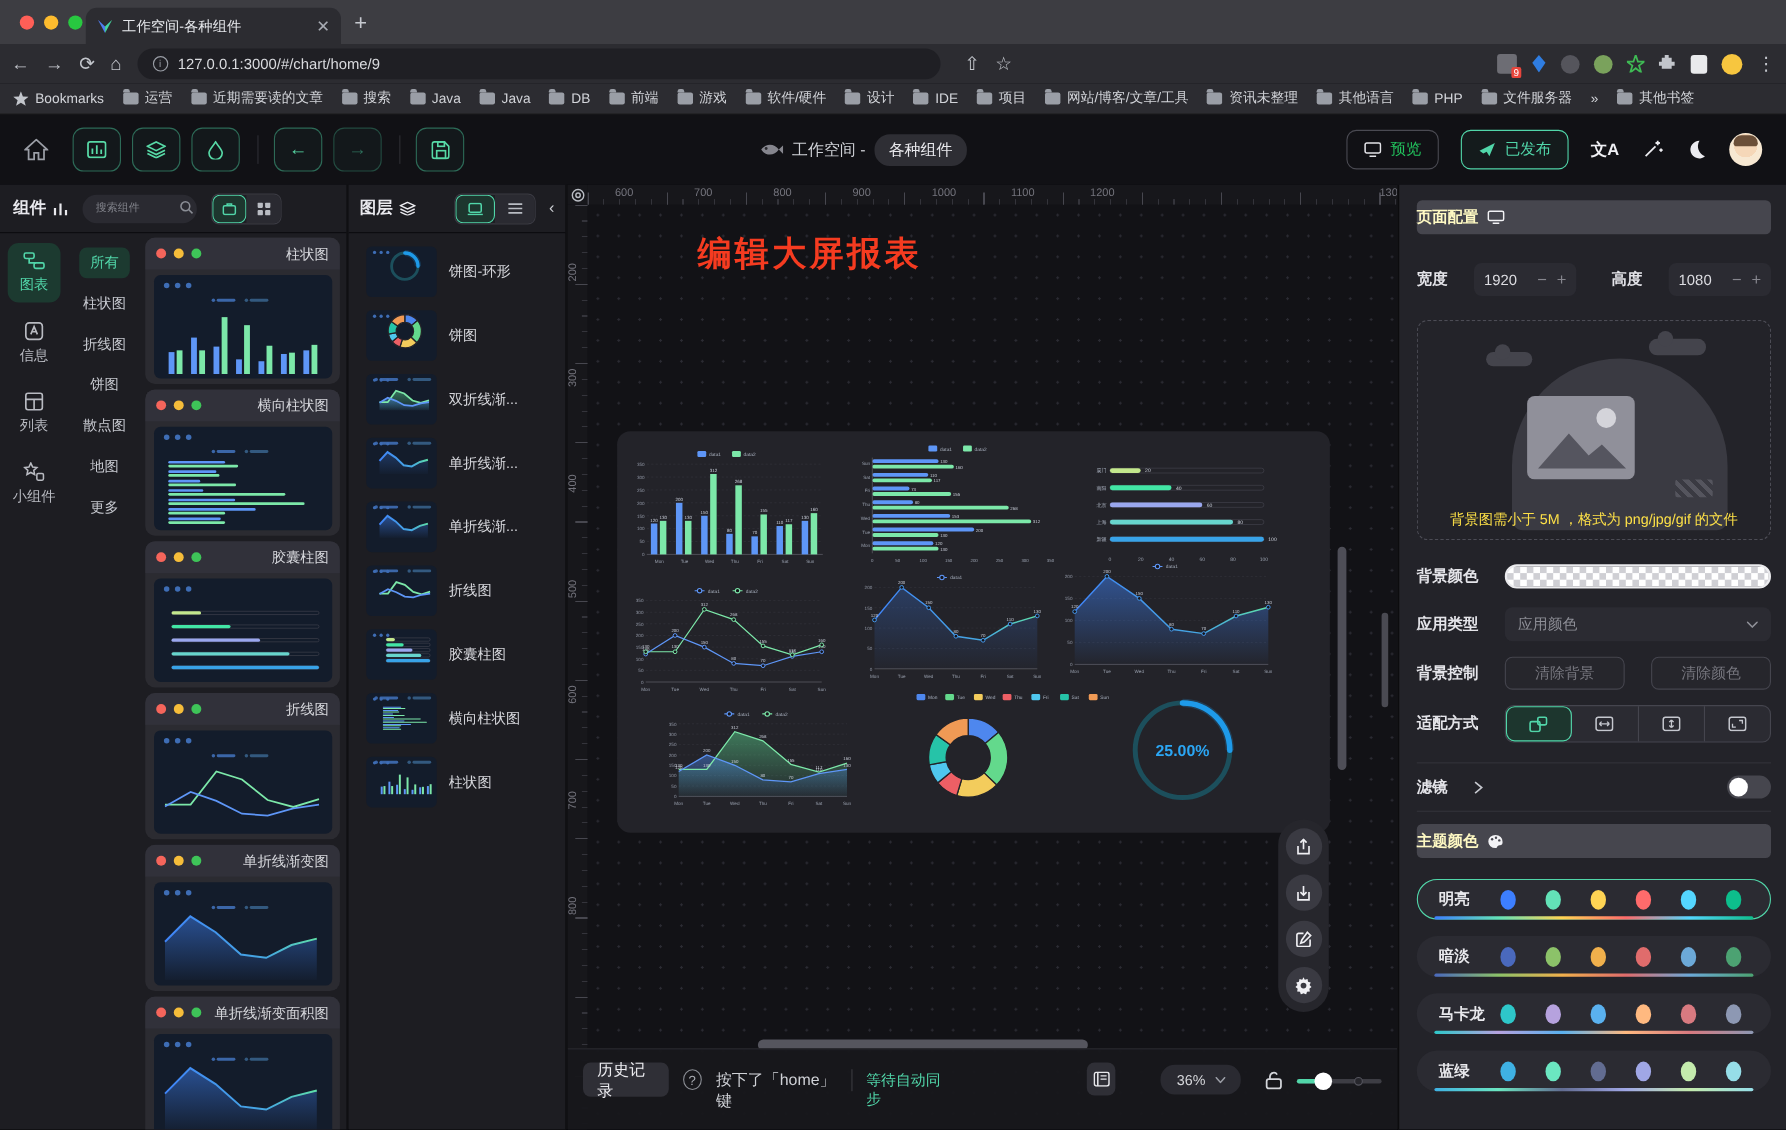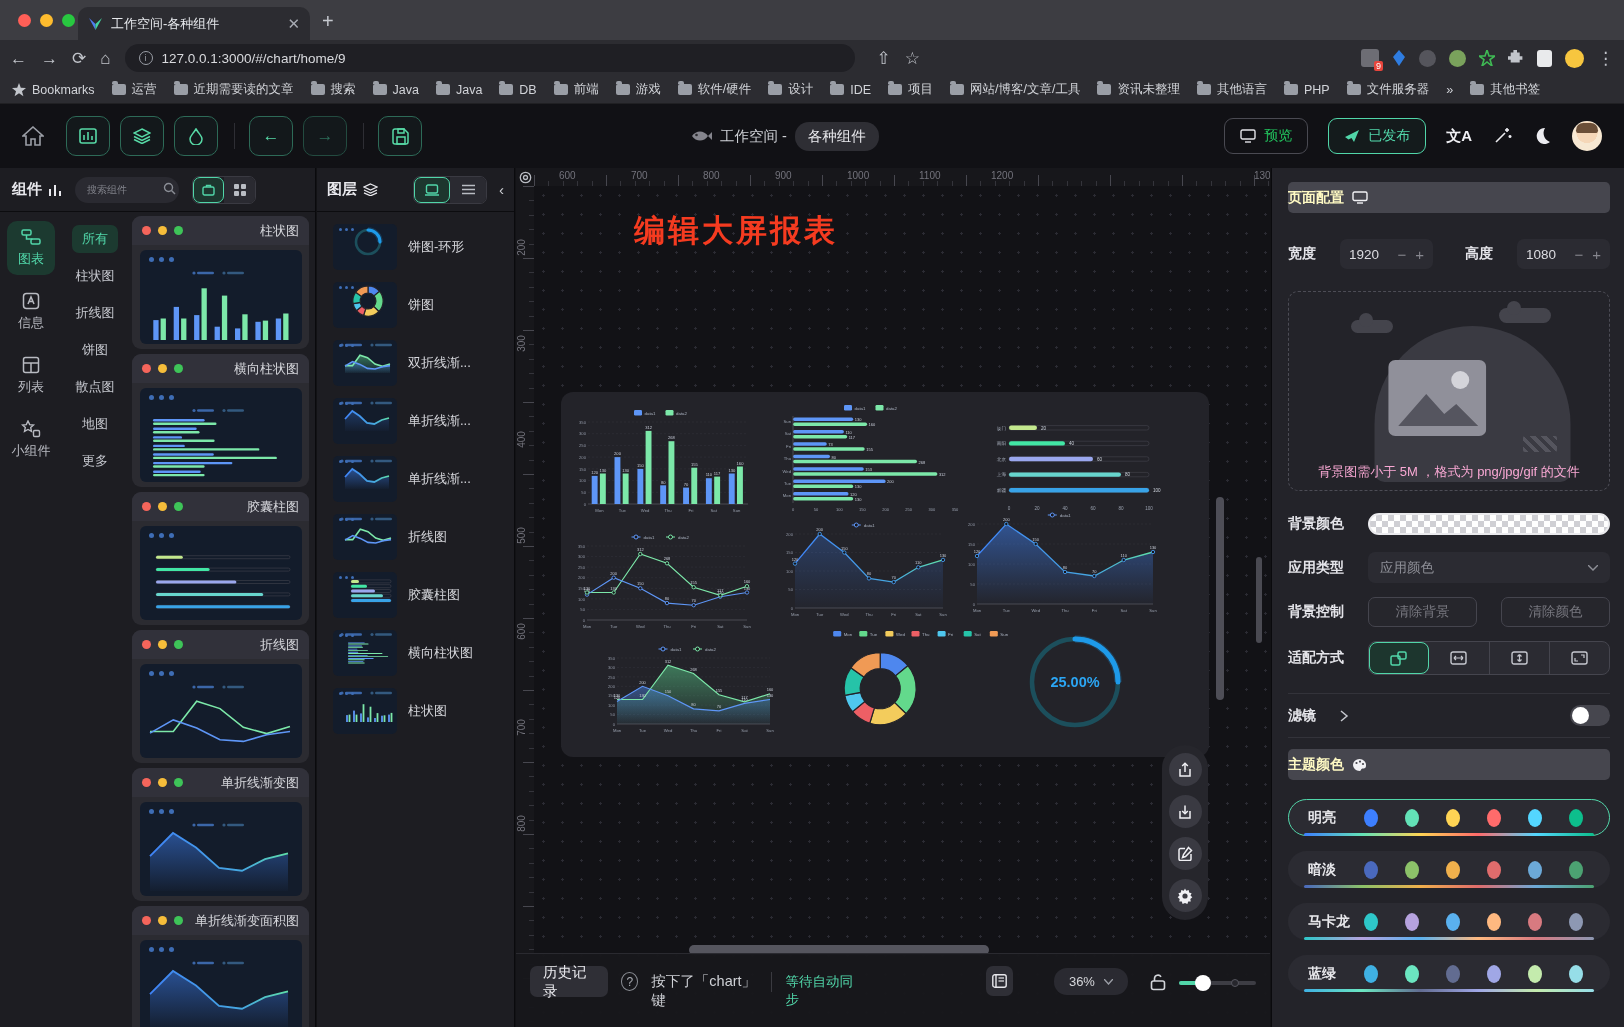--- a/index.html
+++ b/index.html
@@ -98,21 +98,21 @@
   .config{position:absolute;left:1271px;top:168px;width:353px;height:859px;background:#232329;border-left:1px solid #0a0a0d;padding:0 14px 0 16px;}
   .secbar{height:31px;background:#46464e;border-radius:5px;display:flex;align-items:center;justify-content:flex-start;gap:8px;font-size:14px;font-weight:700;color:#fef9c3;}
   .cfg-row{display:flex;align-items:center;gap:24px;}
   .cfg-label{font-size:14px;font-weight:700;color:#e4e4e9;white-space:nowrap;}
   .numbox{flex:1;height:30px;background:#2b2b32;border-radius:7px;display:flex;align-items:center;padding:0 9px;color:#dcdce1;font-size:13.5px;}
   .numbox .pm{margin-left:auto;color:#86868e;font-size:15px;display:flex;gap:9px;}
   .upload{border:1.6px dashed #4c4c55;border-radius:10px;height:200px;position:relative;overflow:hidden;}
   .mound{position:absolute;left:50%;top:34px;transform:translateX(-38%);width:196px;height:156px;background:#3a3a42;border-radius:98px 98px 10px 10px;}
   .cloud{position:absolute;background:#44444c;border-radius:10px;}
   .cloud:before{content:"";position:absolute;left:8px;top:-7px;width:14px;height:14px;border-radius:50%;background:#44444c;}
-  .upl-hint{position:absolute;left:0;right:0;bottom:9px;text-align:center;color:#f9a8d4;font-size:13px;}
+  .upl-hint{position:absolute;left:0;right:0;bottom:9px;text-align:center;color:#fde047;font-size:13px;}
   .fence{position:absolute;right:52px;bottom:38px;width:34px;height:16px;background:repeating-linear-gradient(45deg,#55555e 0 4px,#3a3a42 4px 8px);border-radius:2px;}
   .checker{flex:1;height:22px;border-radius:11px;border:2px solid #ebebee;background:conic-gradient(#cfcfd4 0 25%,#fff 0 50%,#cfcfd4 0 75%,#fff 0);background-size:12px 12px;}
   .selbox{flex:1;height:31px;background:#2b2b32;border-radius:7px;display:flex;align-items:center;padding:0 12px;color:#8e8f97;font-size:13.5px;}
   .ghostbtn{flex:1;height:30px;border:1px solid #45454e;border-radius:7px;display:flex;align-items:center;justify-content:center;color:#77777f;font-size:13.5px;background:#26262c;}
   .seg{flex:1;display:flex;border:1px solid #45454e;border-radius:8px;overflow:visible;background:#2b2b32;}
   .segbtn{flex:1;height:32px;display:flex;align-items:center;justify-content:center;border-right:1px solid #45454e;}
   .segbtn:last-child{border-right:none;}
   .segbtn.on{outline:1.6px solid #51d6a9;outline-offset:-1px;border-radius:8px;background:#1d362e;}
   .toggle{margin-left:auto;width:40px;height:21px;border-radius:11px;background:#46464e;position:relative;}
   .toggle .tk{position:absolute;left:2px;top:2px;width:17px;height:17px;border-radius:50%;background:#fff;}
@@ -1330,21 +1330,21 @@
             <circle cx="8" cy="8" r="2.6" fill="#3a3a42"></circle>
           </svg>
         </span>
     </div>
     <div class="hscroll"></div>
     <div class="vscroll"></div>
     <div class="vscroll2"></div>
     <div class="statusbar">
       <span class="hist">历史记录</span>
       <span class="qmark">?</span>
-      <span class="keyhint">按下了「chart」键</span>
+      <span class="keyhint">按下了「home」键</span>
       <span class="sdiv"></span>
       <span class="sync">等待自动同步</span>
       <span class="miniboard">
           <svg width="15" height="14">
             <rect x="0.8" y="0.8" width="13.4" height="12.4" rx="2" fill="none" stroke="#e8e8ec" stroke-width="1.4"></rect>
             <line x1="4" y1="0.8" x2="4" y2="13.2" stroke="#e8e8ec" stroke-width="1.4"></line>
             <line x1="6.5" y1="4" x2="12" y2="4" stroke="#e8e8ec" stroke-width="1.2"></line>
             <line x1="6.5" y1="7" x2="12" y2="7" stroke="#e8e8ec" stroke-width="1.2"></line>
           </svg>
         </span>

